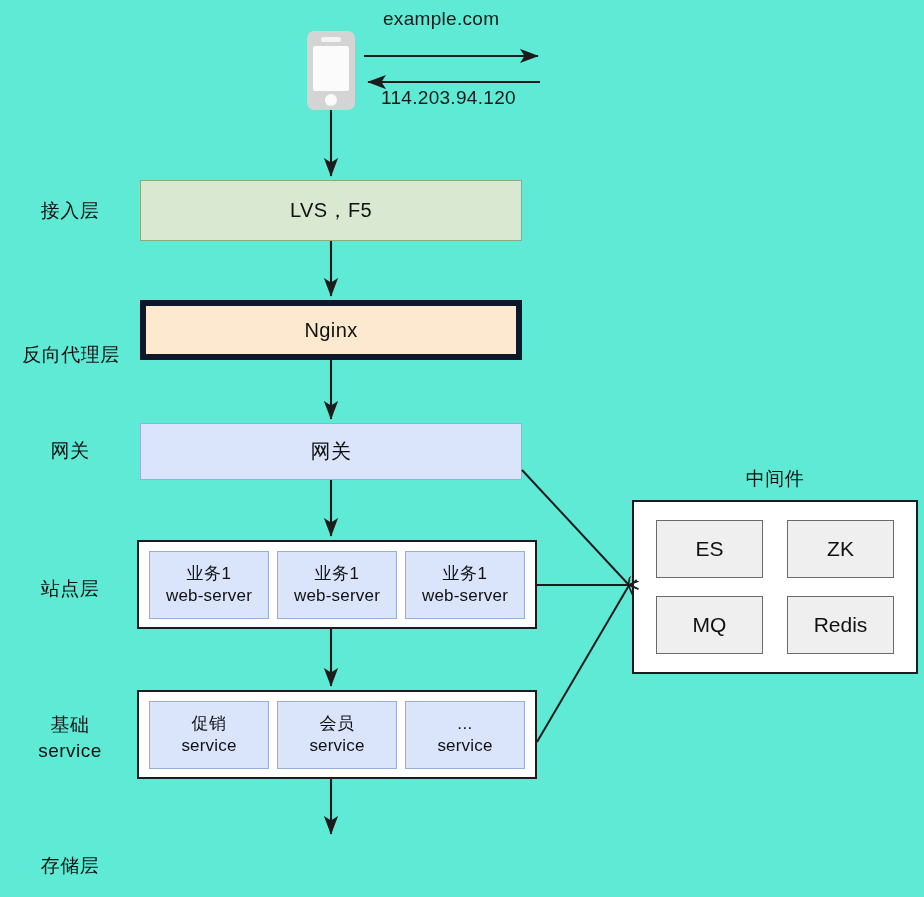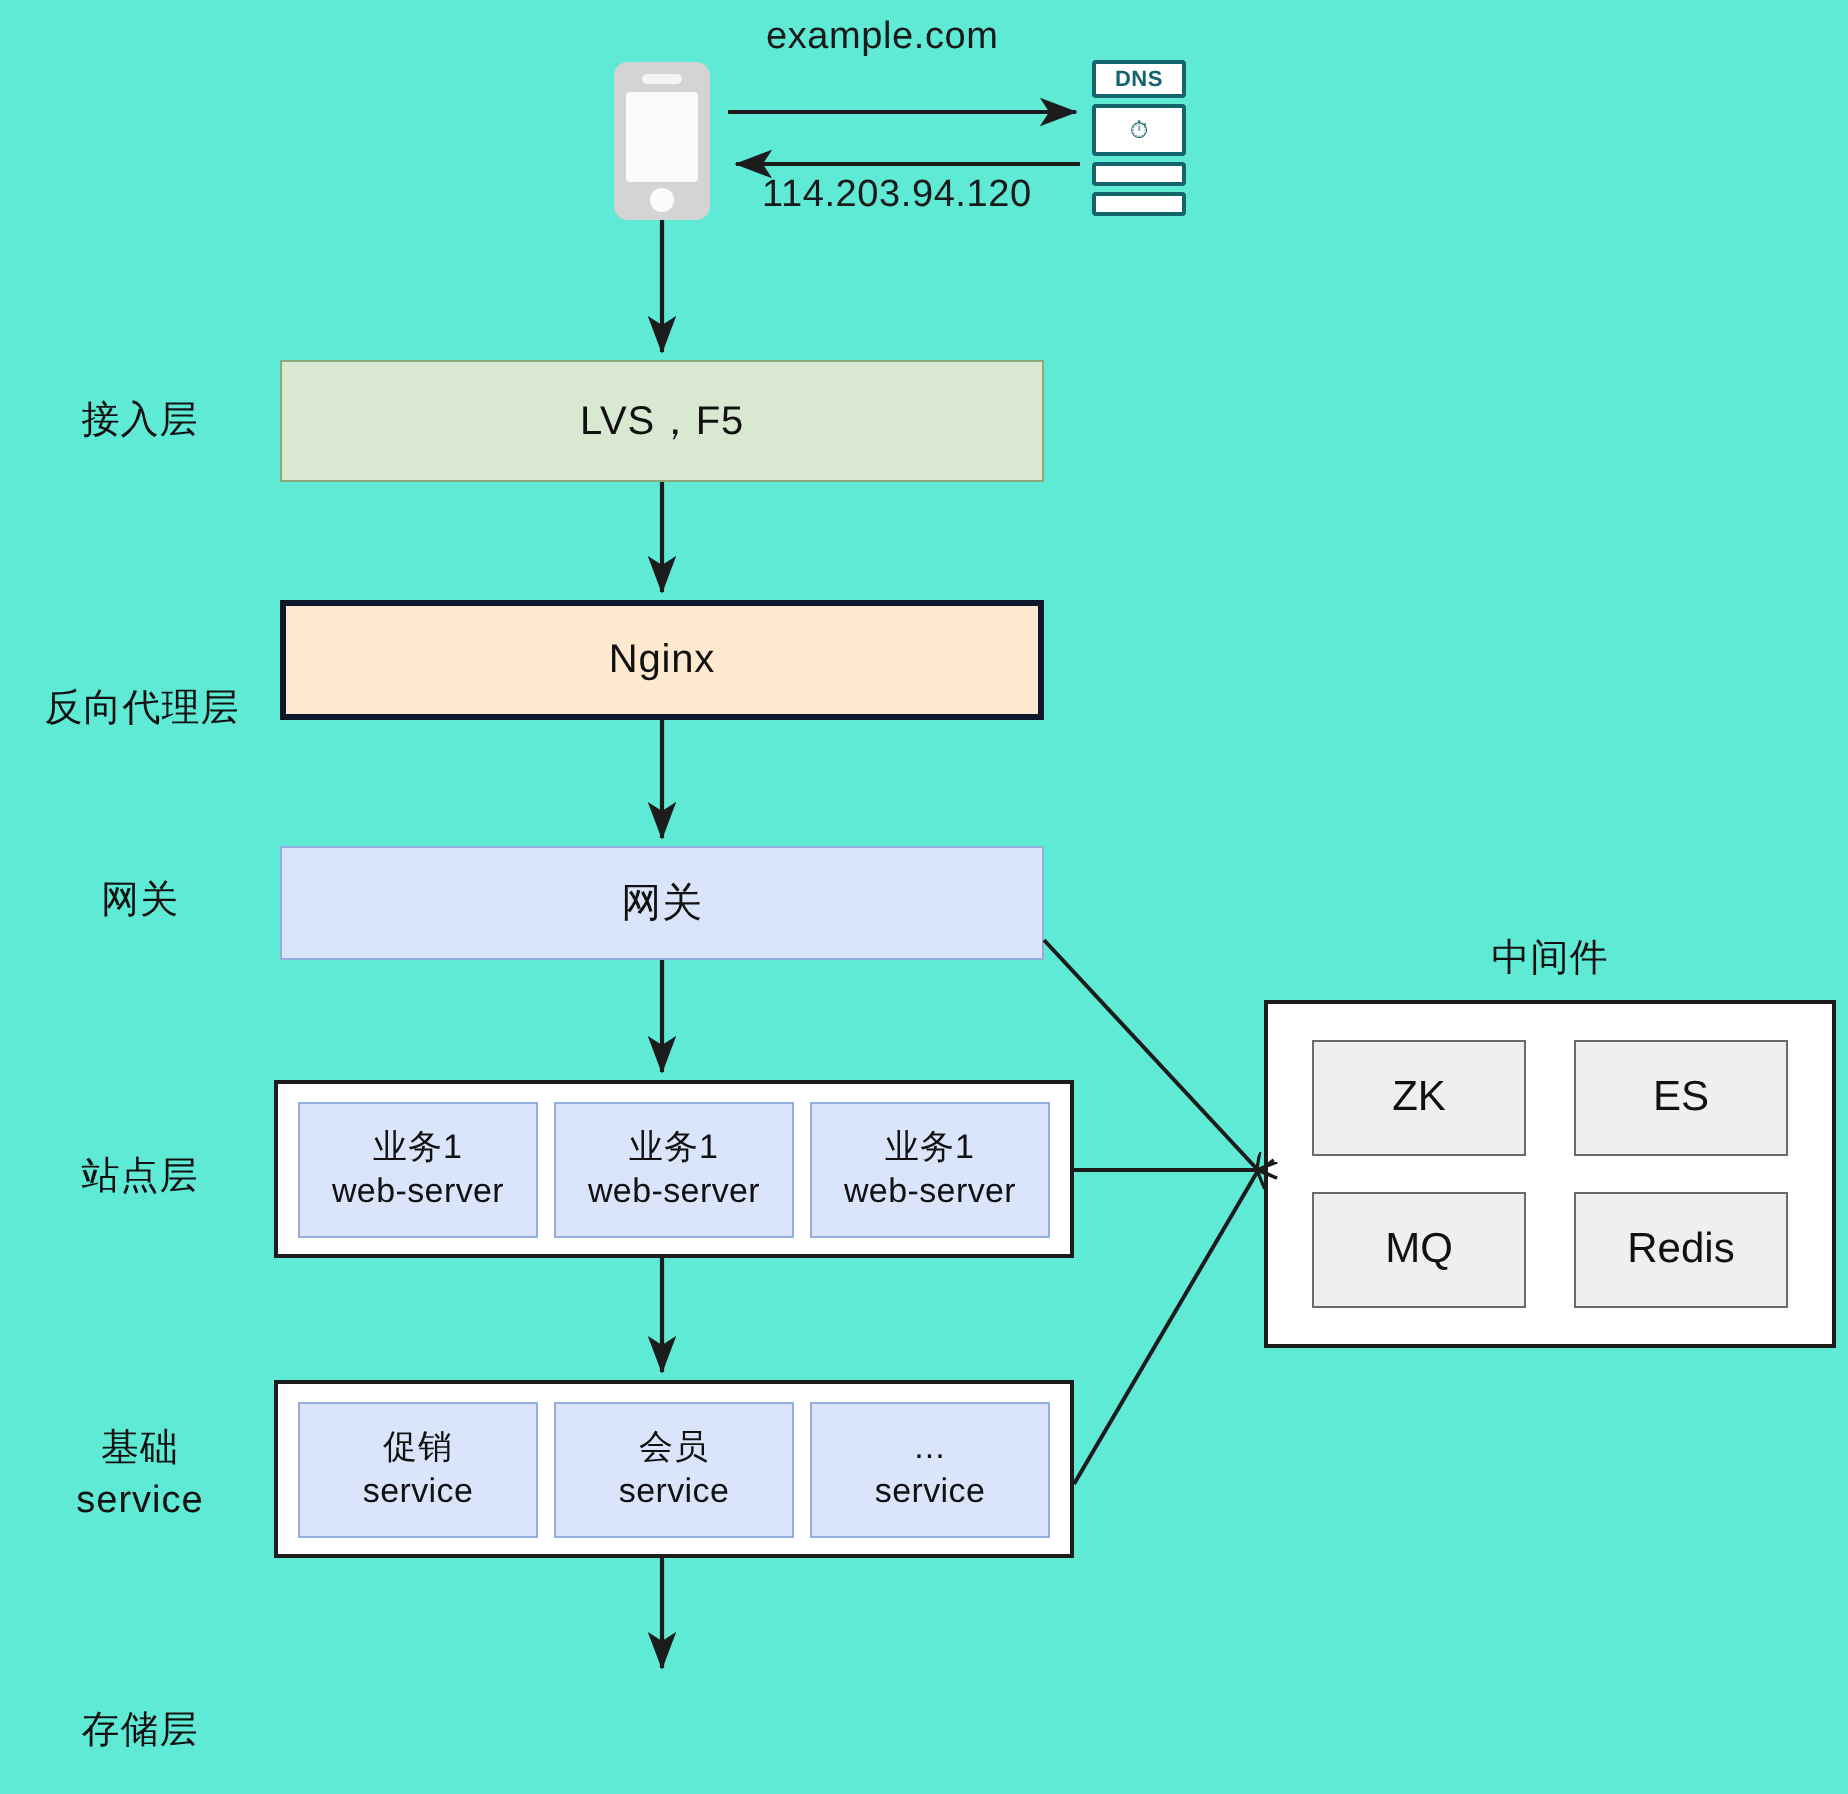--- a/index.html
+++ b/index.html
@@ -33,21 +33,21 @@
   
   .layer-box {
     display: flex;
     align-items: center;
     justify-content: center;
     font-size: 20px;
     color: #111111;
     letter-spacing: 0.4px;
   }
   .box-green  { background: #d9e8d0; border: 1px solid #8ca97c; }
-  .box-orange { background: #fde9d0; border: 3px solid #0f172a; }
+  .box-orange { background: #fde9d0; border: 6px solid #0f172a; }
   .box-blue   { background: #dae4fb; border: 1px solid #95aede; }
 
   
   .group-box {
     background: #ffffff;
     border: 2px solid #1c1c1c;
     display: flex;
     align-items: center;
     justify-content: space-between;
     padding: 0 10px;
@@ -157,26 +157,20 @@
   <div class="abs dns-text" style="left:383px; top:8px;">example.com</div>
   <div class="abs dns-text" style="left:381px; top:87px;">114.203.94.120</div>
 
   <div class="abs" style="left:307px; top:31px; width:48px; height:79px;">
     <div class="abs phone-body" style="left:0; top:0; width:48px; height:79px;"></div>
     <div class="abs phone-speaker" style="left:14px; top:6px; width:20px; height:5px;"></div>
     <div class="abs phone-screen" style="left:6px; top:15px; width:36px; height:45px;"></div>
     <div class="abs phone-home" style="left:18px; top:63px; width:12px; height:12px;"></div>
   </div>
 
-  <div class="abs" style="left:546px; top:30px; width:47px; height:81px;">
-    <div class="abs srv-seg srv-label" style="left:0; top:0; width:47px; height:19px;">DNS</div>
-    <div class="abs srv-seg srv-glyph" style="left:0; top:22px; width:47px; height:26px;">⏱</div>
-    <div class="abs srv-seg" style="left:0; top:51px; width:47px; height:12px;"></div>
-    <div class="abs srv-seg" style="left:0; top:66px; width:47px; height:12px;"></div>
-  </div>
 
   <div class="abs row-label" style="left:10px; top:198px; width:120px;">接入层</div>
   <div class="abs row-label" style="left:6px; top:317px; width:130px;margin-top:25px;">反向代理层</div>
   <div class="abs row-label" style="left:10px; top:438px; width:120px;">网关</div>
   <div class="abs row-label" style="left:10px; top:576px; width:120px;">站点层</div>
   <div class="abs row-label" style="left:10px; top:712px; width:120px;">基础
 service</div>
   <div class="abs row-label" style="left:10px; top:853px; width:120px;">存储层</div>
 
   <div class="abs layer-box box-green" style="left:140px; top:180px; width:382px; height:61px;">LVS，F5</div>
@@ -211,22 +205,22 @@
     </div>
     <div class="cell">
       <span class="l1">...</span>
       <span class="l2">service</span>
     </div>
   </div>
 
 
   <div class="abs mw-title" style="left:632px; top:466px; width:286px;">中间件</div>
   <div class="abs mw-box" style="left:632px; top:500px; width:286px; height:174px;">
+    <div class="mw-cell">ES</div>
     <div class="mw-cell">ZK</div>
-    <div class="mw-cell">ES</div>
     <div class="mw-cell">MQ</div>
     <div class="mw-cell">Redis</div>
   </div>
 
   <svg class="overlay" viewBox="0 0 924 897">
     <defs>
       <marker id="ah" markerWidth="10" markerHeight="10" refX="8.6" refY="3.4" orient="auto" markerUnits="strokeWidth">
         <path d="M0,0 L9,3.4 L0,6.8 L2.2,3.4 z" fill="#1c1c1c"></path>
       </marker>
       <marker id="ah-open" markerWidth="12" markerHeight="12" refX="0.4" refY="4" orient="auto" markerUnits="userSpaceOnUse">

